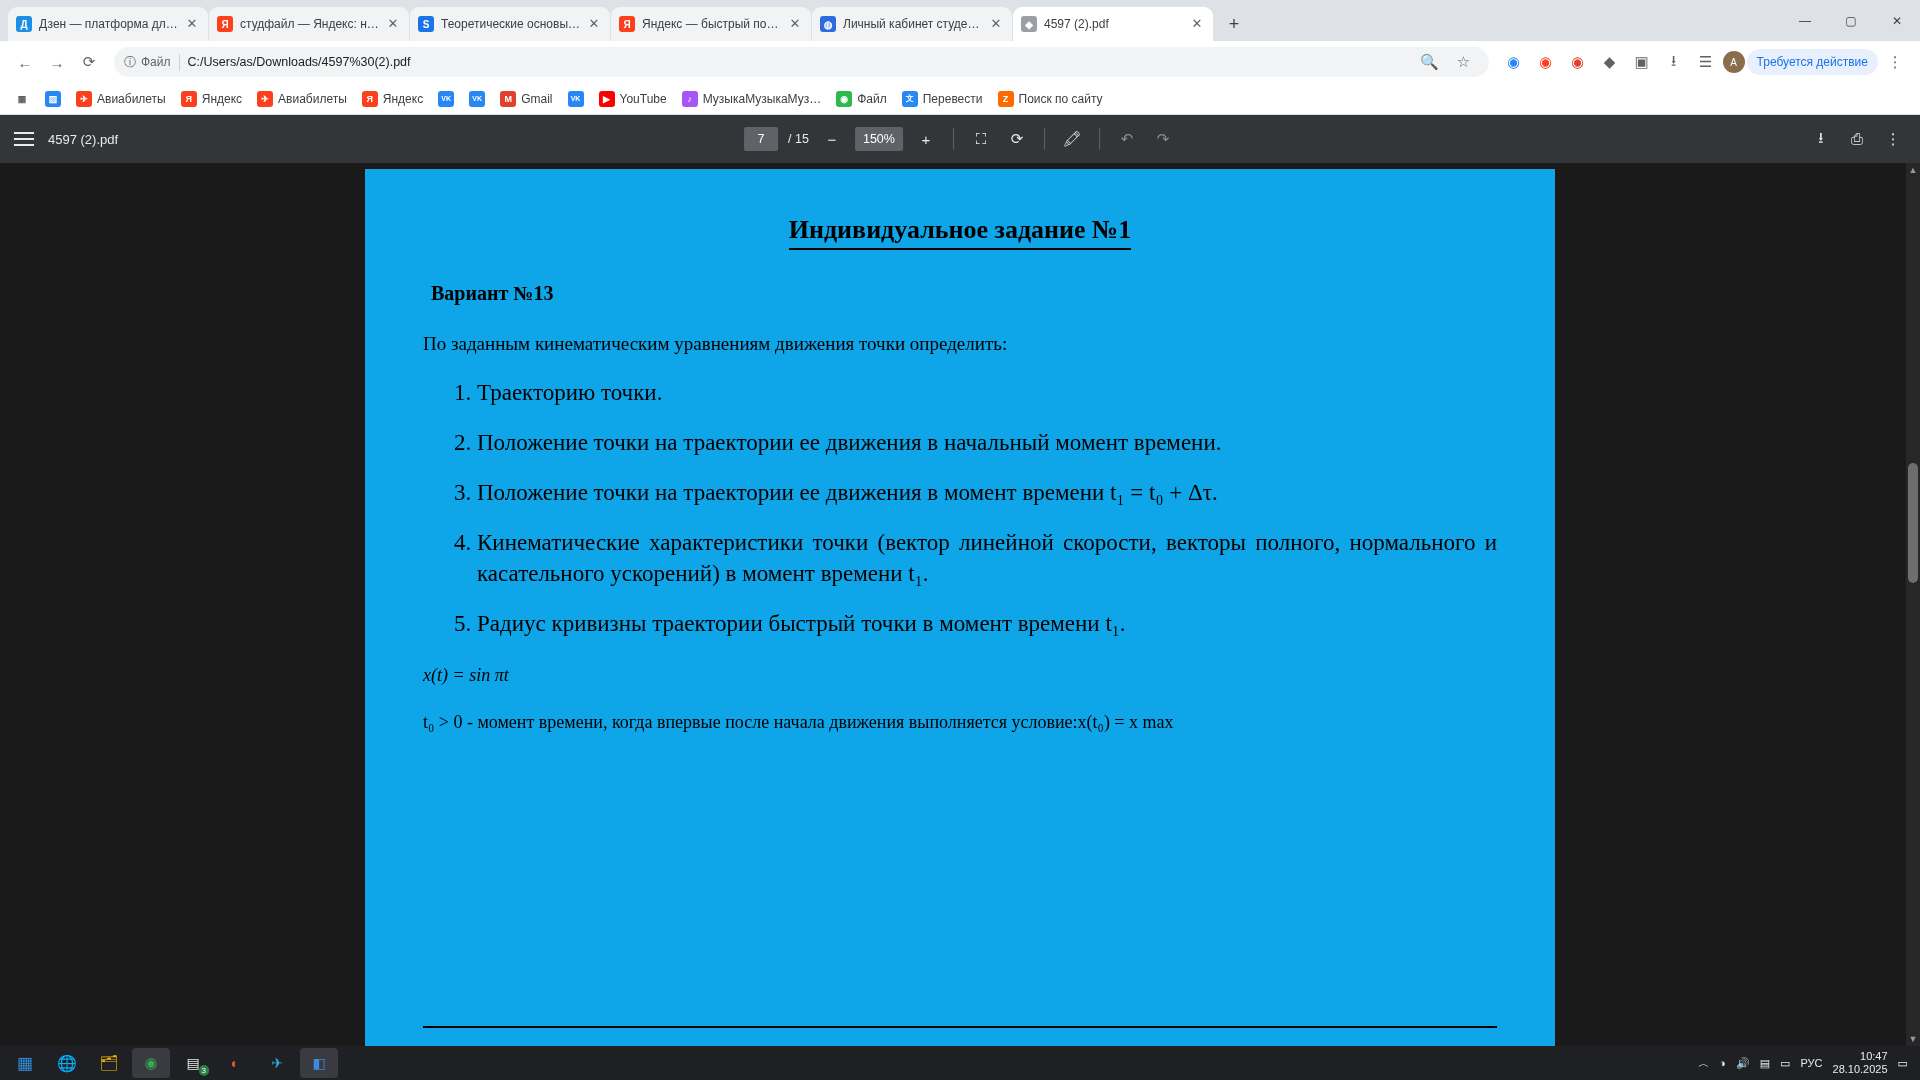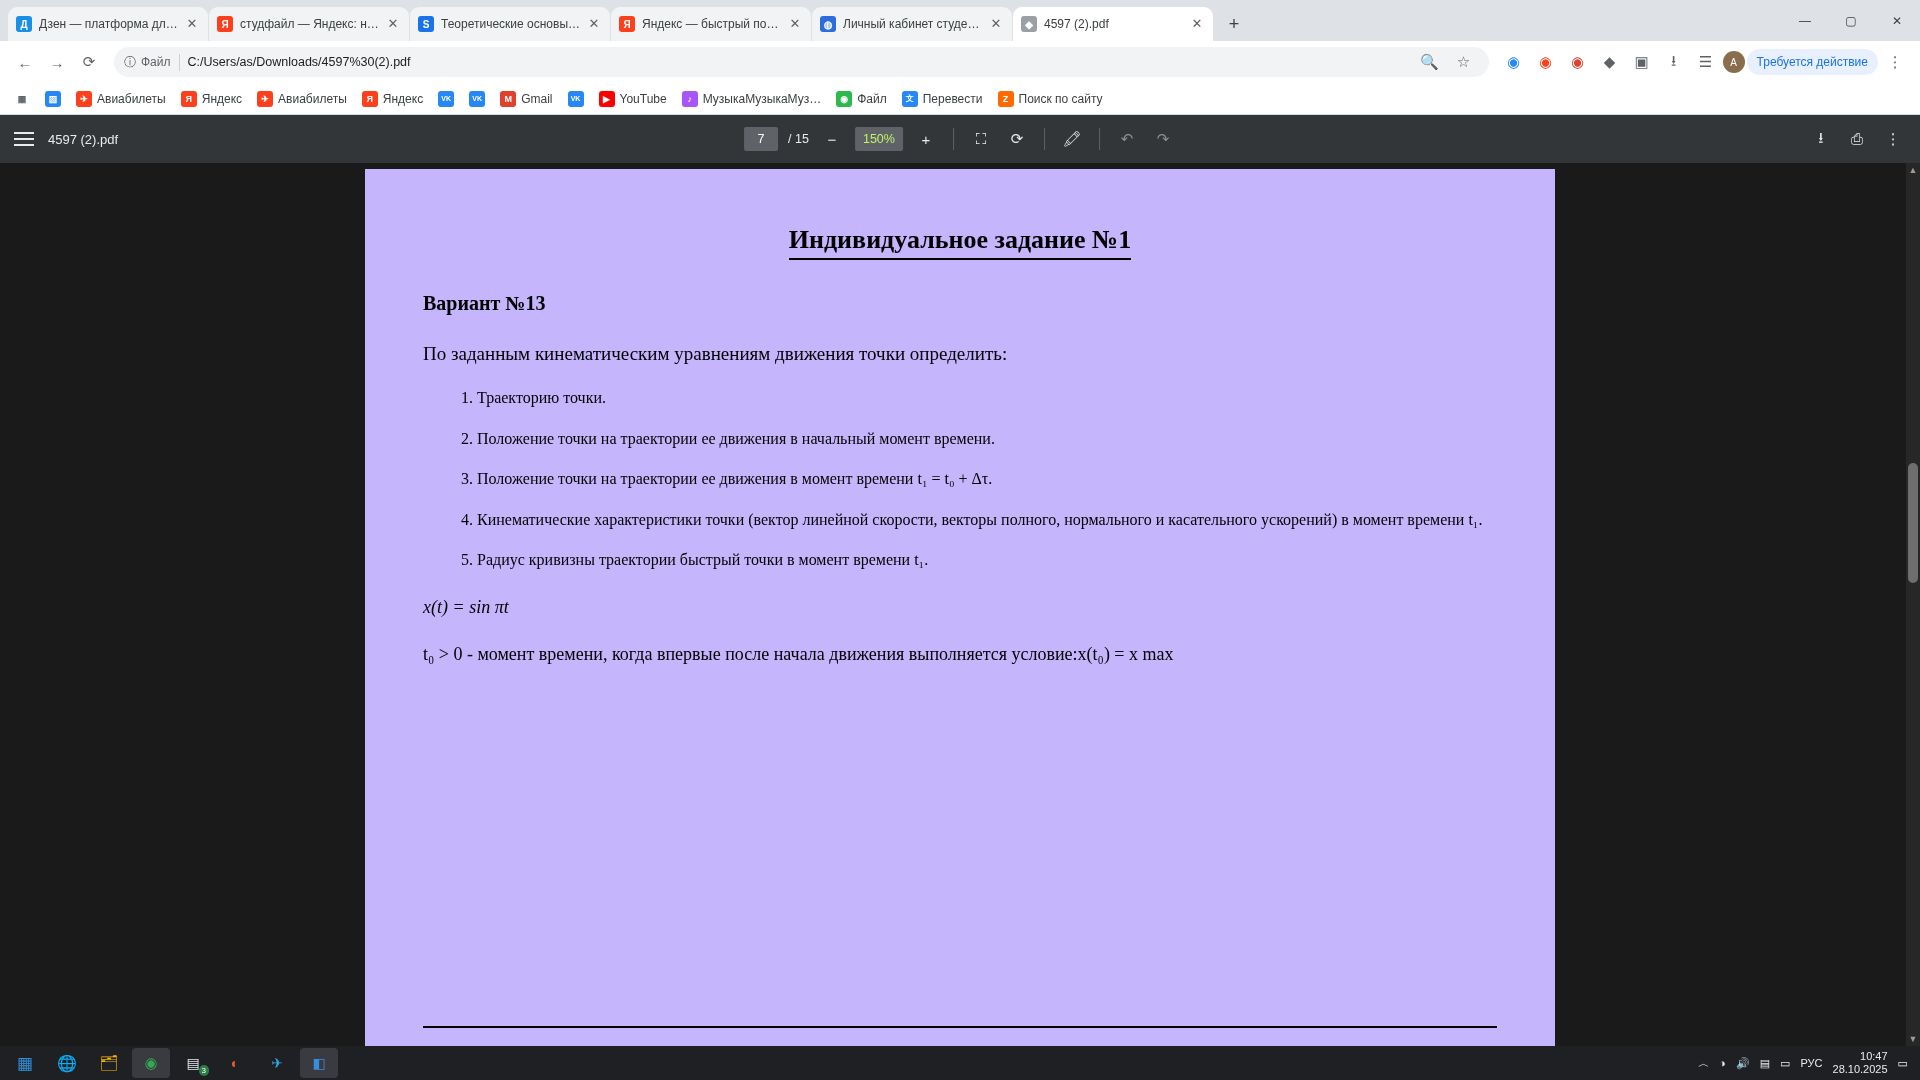--- a/index.html
+++ b/index.html
@@ -207,21 +207,21 @@
     border-radius: 2px;
     color: #fff;
     font-size: 12.5px;
     display: flex; align-items: center; justify-content: center;
   }
   .page-total { font-size: 12.5px; color: #e8eaed; }
   .zoom-box {
     min-width: 48px; height: 24px;
     background: #5f6368;
     border-radius: 2px;
-    color: #bef264; font-size: 12.5px;
+    color: #ffffff; font-size: 12.5px;
     display: flex; align-items: center; justify-content: center;
     padding: 0 6px;
   }
   .pdf-ico {
     width: 26px; height: 26px;
     display: flex; align-items: center; justify-content: center;
     color: #e8eaed;
     font-size: 15px;
   }
   .pdf-ico.dim { color: #8b9095; }
@@ -238,48 +238,48 @@
   .pdf-body {
     flex: 1 1 auto;
     background: #1a1a1a;
     position: relative;
     overflow: hidden;
     display: flex;
     justify-content: center;
   }
   .page {
     width: 1190px;
-    background: #c4b5fd;
+    background: #0ea5e9;
     margin-top: 6px;
-    padding: 44px 58px;
+    padding: 34px 58px;
     position: relative;
     font-family: "Liberation Serif", serif;
     color: #000;
   }
   .doc-title {
     text-align: center;
     font-size: 26px;
     font-weight: bold;
     border-bottom: 2px solid #000;
     display: inline-block;
     padding-bottom: 3px;
     margin: 12px 0 0 0;
   }
   .title-wrap { text-align: center; }
   .variant {
     font-size: 20px;
     font-weight: bold;
-    margin: 32px 0 0 0;
+    margin: 32px 0 0 8px;
   }
   .intro {
     font-size: 19px;
     margin: 28px 0 0 0;
   }
   ol.tasks {
-    font-size: 16px;
+    font-size: 23px;
     margin: 22px 0 0 0;
     padding-left: 54px;
   }
   ol.tasks li {
     margin-bottom: 19px;
     line-height: 1.35;
     text-align: justify;
   }
   .eq {
     font-size: 18px;

